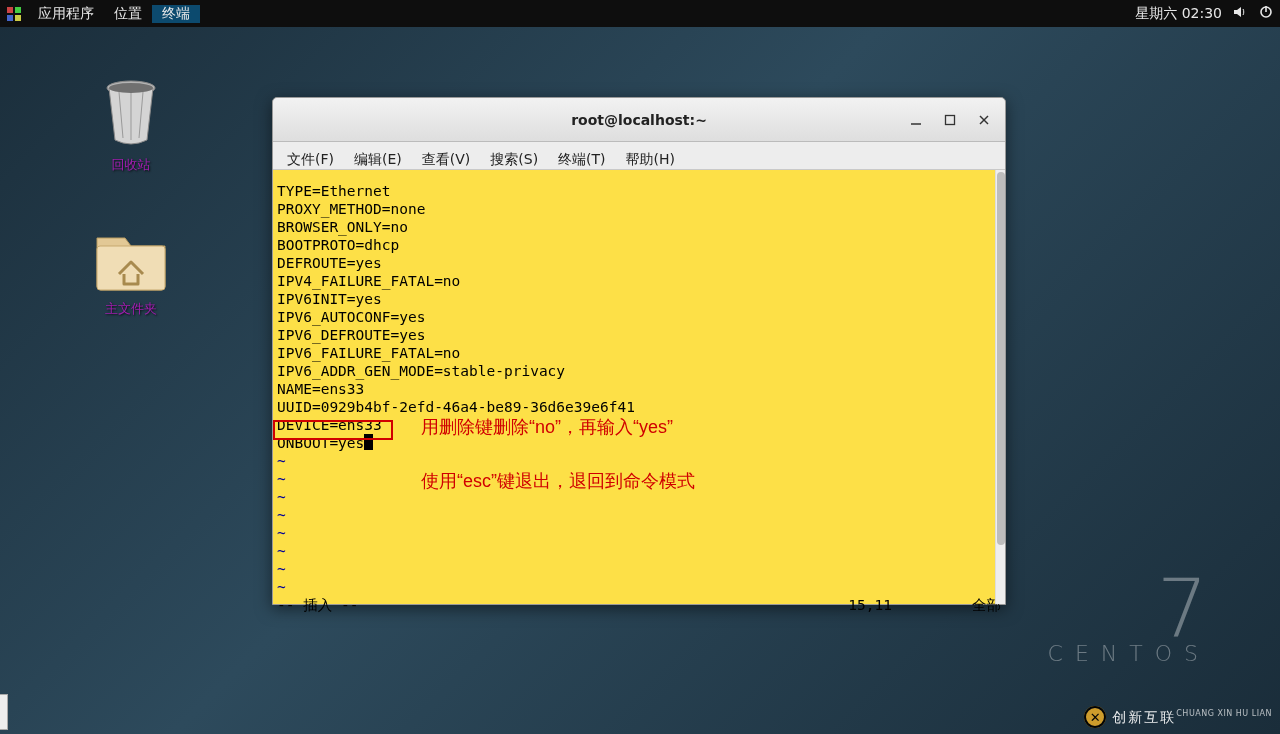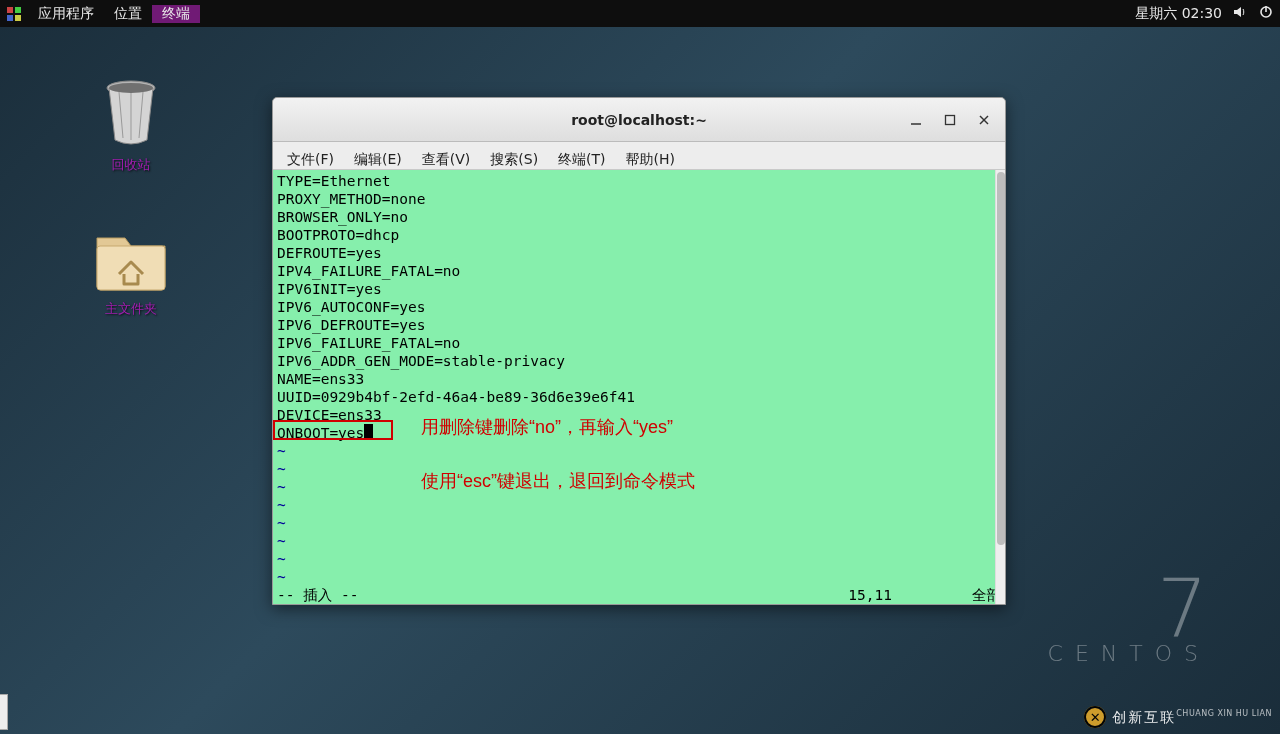--- a/index.html
+++ b/index.html
@@ -21,21 +21,21 @@
     color: #e8e8e8;
     font-size: 14px;
     padding: 0 6px;
   }
   .top-panel .left { display: flex; align-items: center; gap: 0; }
   .panel-icon {
     width: 16px; height: 16px; margin-right: 6px;
     display: inline-flex; align-items: center; justify-content: center;
   }
   .panel-btn { padding: 0 10px; cursor: pointer; }
-  .panel-btn.active { background: #701a75; }
+  .panel-btn.active { background: #0c4a6e; }
   .top-panel .right { margin-left: auto; display: flex; align-items: center; gap: 10px; }
 
   
   .desktop-icon {
     position: absolute;
     width: 110px;
     text-align: center;
     color: #a21caf;
     font-size: 13px;
     text-shadow: 1px 1px 2px rgba(0,0,0,0.8);
@@ -71,26 +71,26 @@
     background: #ededed;
     border-bottom: 1px solid #c9c9c9;
     display: flex;
     align-items: flex-end;
     font-size: 14px;
     color: #222;
     padding: 0 4px;
   }
   .menubar span { padding: 0 10px; cursor: pointer; }
   .term-body {
-    background: #86efac;
+    background: #fde047;
     color: #000;
     font-family: "DejaVu Sans Mono", monospace;
     font-size: 14.5px;
     line-height: 18px;
-    padding: 2px 4px 2px 4px;
+    padding: 12px 4px 2px 4px;
     position: relative;
     height: 434px;
     white-space: pre;
   }
   .term-body .scrollbar {
     position: absolute; right: 0; top: 0; bottom: 0; width: 10px;
     background: #eee; border-left: 1px solid #ddd;
   }
   .term-body .scrollbar::before {
     content:""; position:absolute; left:1px; top:2px; width:8px; height: 86%;

